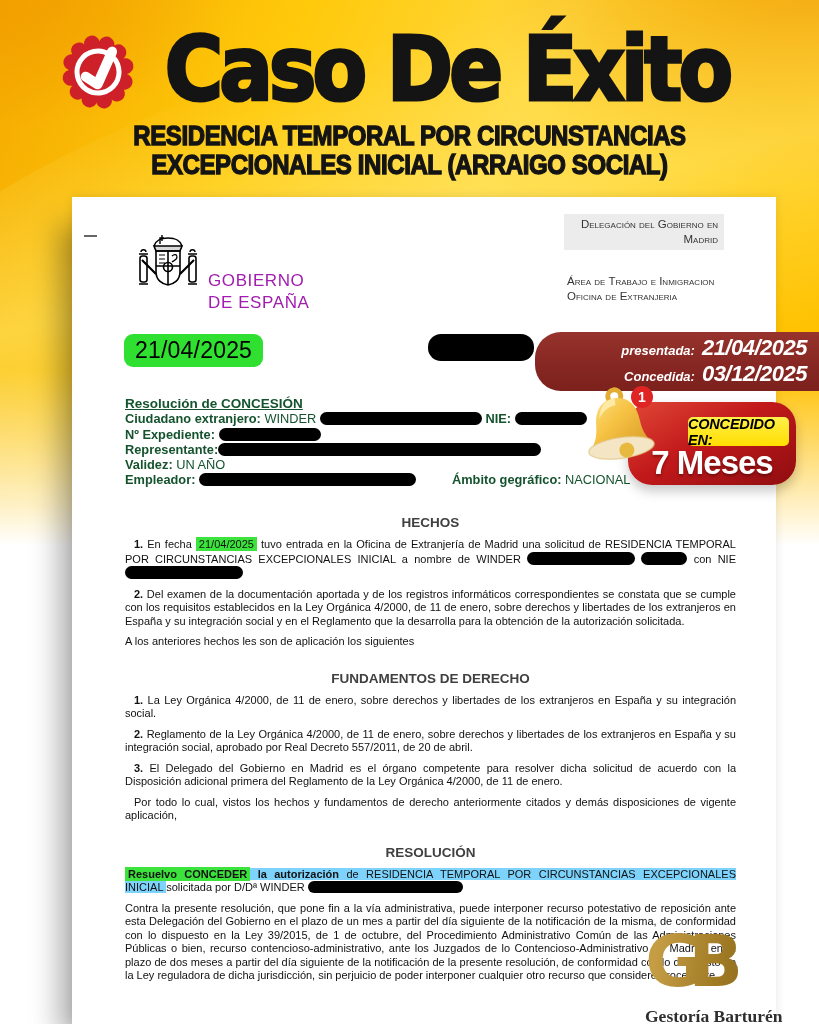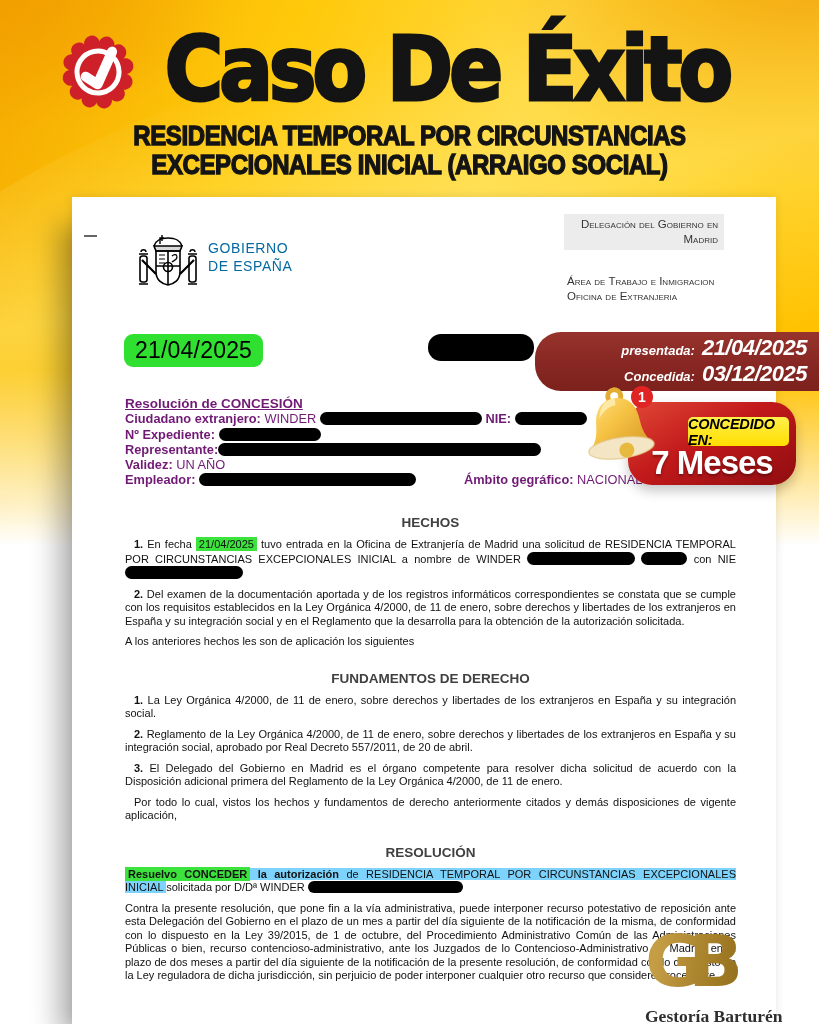--- a/index.html
+++ b/index.html
@@ -46,50 +46,50 @@
   
   .doc {
     position:absolute; left:72px; top:197px; width:704px; height:827px;
     background:#ffffff; z-index:2;
     box-shadow:-22px 20px 26px -8px rgba(0,0,0,.30), 0 0 10px rgba(0,0,0,.10);
   }
   .doc-dash { position:absolute; left:12px; top:38px; width:13px; height:2px; background:#666; }
 
   .arms { position:absolute; left:64px; top:33px; width:64px; height:80px; }
   .gov-name {
-    position:absolute; left:136px; top:42px; font-size:14px; letter-spacing:.6px;
-    color:#0369a1; line-height:1.3;
+    position:absolute; left:136px; top:73px; font-size:17px; letter-spacing:.6px;
+    color:#a21caf; line-height:1.3;
   }
   .deleg-box {
     position:absolute; left:492px; top:17px; width:160px; min-height:33px;
     background:#ECECEC; padding:3px 6px;
     font-variant:small-caps; font-size:11.5px; line-height:1.3; color:#333;text-align:right;
   }
   .area-block {
     position:absolute; left:495px; top:77px;
     font-variant:small-caps; font-size:11.5px; line-height:1.3; color:#333;
   }
 
   .date-chip {
     position:absolute; left:52px; top:137px; padding:3px 11px;
     background:#30E031; border-radius:9px; color:#000;
     font-size:23px; letter-spacing:.2px;
   }
 
   
-  .fields { position:absolute; left:53px; top:199px; right:40px; font-size:12.8px; line-height:15.3px; color:#701a75; }
+  .fields { position:absolute; left:53px; top:199px; right:40px; font-size:12.8px; line-height:15.3px; color:#14532d; }
   .fields .f-title { font-weight:bold; font-size:13.5px; text-decoration:underline; }
   .fields b { font-weight:bold; }
 
   .redact { display:inline-block; background:#000; border-radius:7px; height:13px; vertical-align:-2px; }
   .rw-exp { width:102px; } .rw-ciu { width:162px; } .rw-nie { width:72px; }
   .rw-rep { width:323px; } .rw-emp { width:217px; }
   .rw-a { width:108px; } .rw-b { width:46px; } .rw-c { width:118px; }
   .rw-res { width:155px; height:12px; }
-  .gap-ambito { margin-left:48px; }
+  .gap-ambito { margin-left:36px; }
 
   
   .main { position:absolute; left:53px; top:296px; right:40px; }
   .main h3 { text-align:center; font-size:13.5px; font-weight:bold; margin:22px 0 8px; color:#404040; }
   .para { text-align:justify; font-size:11px; line-height:1.23; margin-bottom:7px; color:#111; }
   .para.indent { text-indent:9px; }
   .hl-green { background:#3CE33C; padding:1px 3px; }
   .hl-yellow { background:#7dd3fc; }
   .res-para .hl-green { font-weight:bold; }
 

